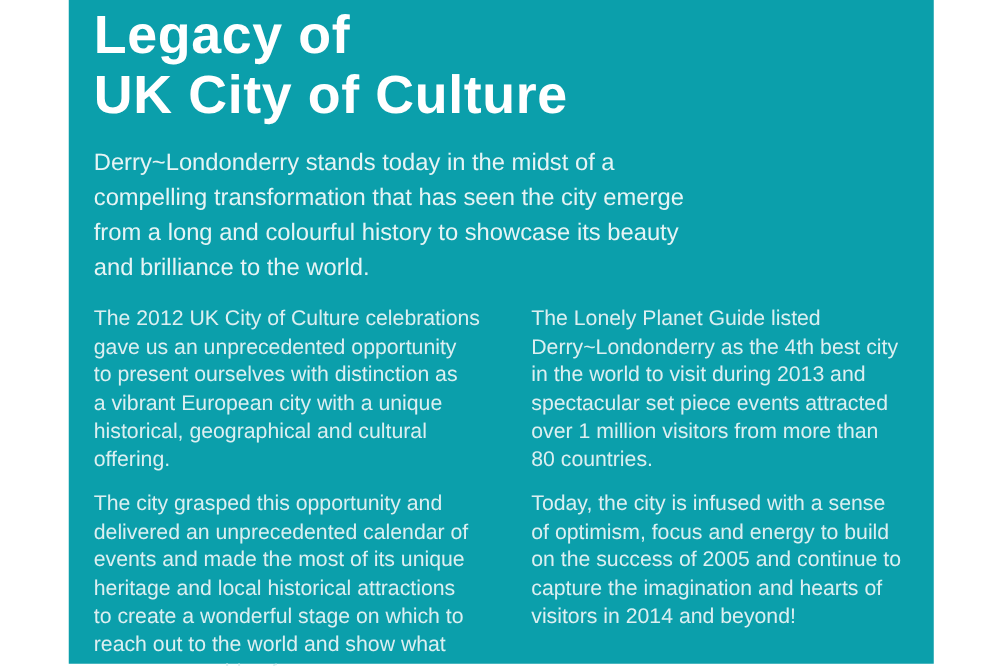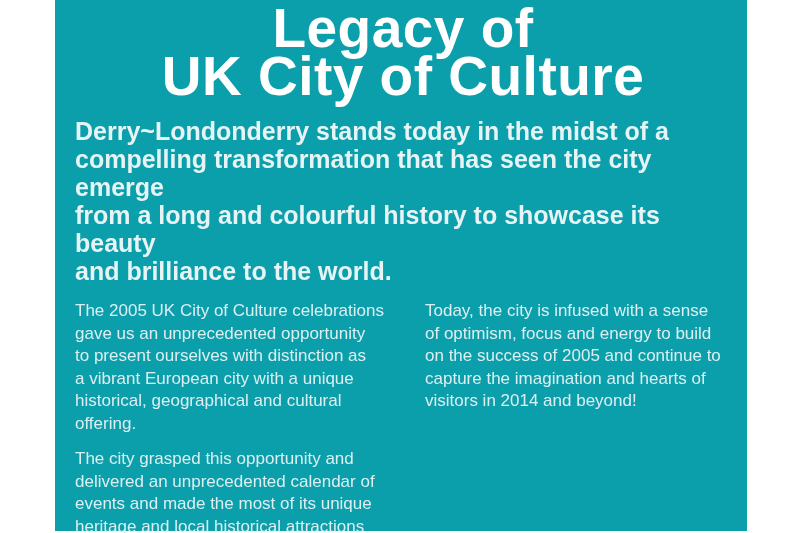--- a/index.html
+++ b/index.html
@@ -21,33 +21,32 @@
     top: 0;
     width: 692px;
     height: 531px;
     background: #0b9fab;
     box-sizing: border-box;
     padding: 4px 16px 0 20px;
   }
   .title {
     margin: 0;
     color: #ffffff;
-    font-size: 55px;
+    font-size: 43px;
     line-height: 48px;
     font-weight: 700;
     letter-spacing: 0.5px;
     white-space: pre-line;
-    text-align: center;
   }
   .intro {
     margin: 17px 0 0 0;
     color: #e6f4f5;
-    font-size: 25px;
+    font-size: 19px;
     line-height: 28px;
-    font-weight: 700;
+    font-weight: 400;
     white-space: pre-line;
   }
   .columns {
     display: flex;
     margin-top: 15px;
   }
   .col-left {
     flex: 0 0 350px;
     width: 350px;
   }
@@ -73,36 +72,42 @@
 UK City of Culture</h1>
 
     <p class="intro">Derry~Londonderry stands today in the midst of a
 compelling transformation that has seen the city emerge
 from a long and colourful history to showcase its beauty
 and brilliance to the world.</p>
 
     <div class="columns">
 
       <div class="col-left">
-        <p class="body-par">The 2005 UK City of Culture celebrations
+        <p class="body-par">The 2012 UK City of Culture celebrations
 gave us an unprecedented opportunity
 to present ourselves with distinction as
 a vibrant European city with a unique
 historical, geographical and cultural
 offering.</p>
         <p class="body-par">The city grasped this opportunity and
 delivered an unprecedented calendar of
 events and made the most of its unique
 heritage and local historical attractions
 to create a wonderful stage on which to
 reach out to the world and show what
 we were capable of.</p>
       </div>
 
       <div class="col-right">
+        <p class="body-par">The Lonely Planet Guide listed
+Derry~Londonderry as the 4th best city
+in the world to visit during 2013 and
+spectacular set piece events attracted
+over 1 million visitors from more than
+80 countries.</p>
         <p class="body-par">Today, the city is infused with a sense
 of optimism, focus and energy to build
 on the success of 2005 and continue to
 capture the imagination and hearts of
 visitors in 2014 and beyond!</p>
       </div>
 
     </div>
   </div>
 </div>

